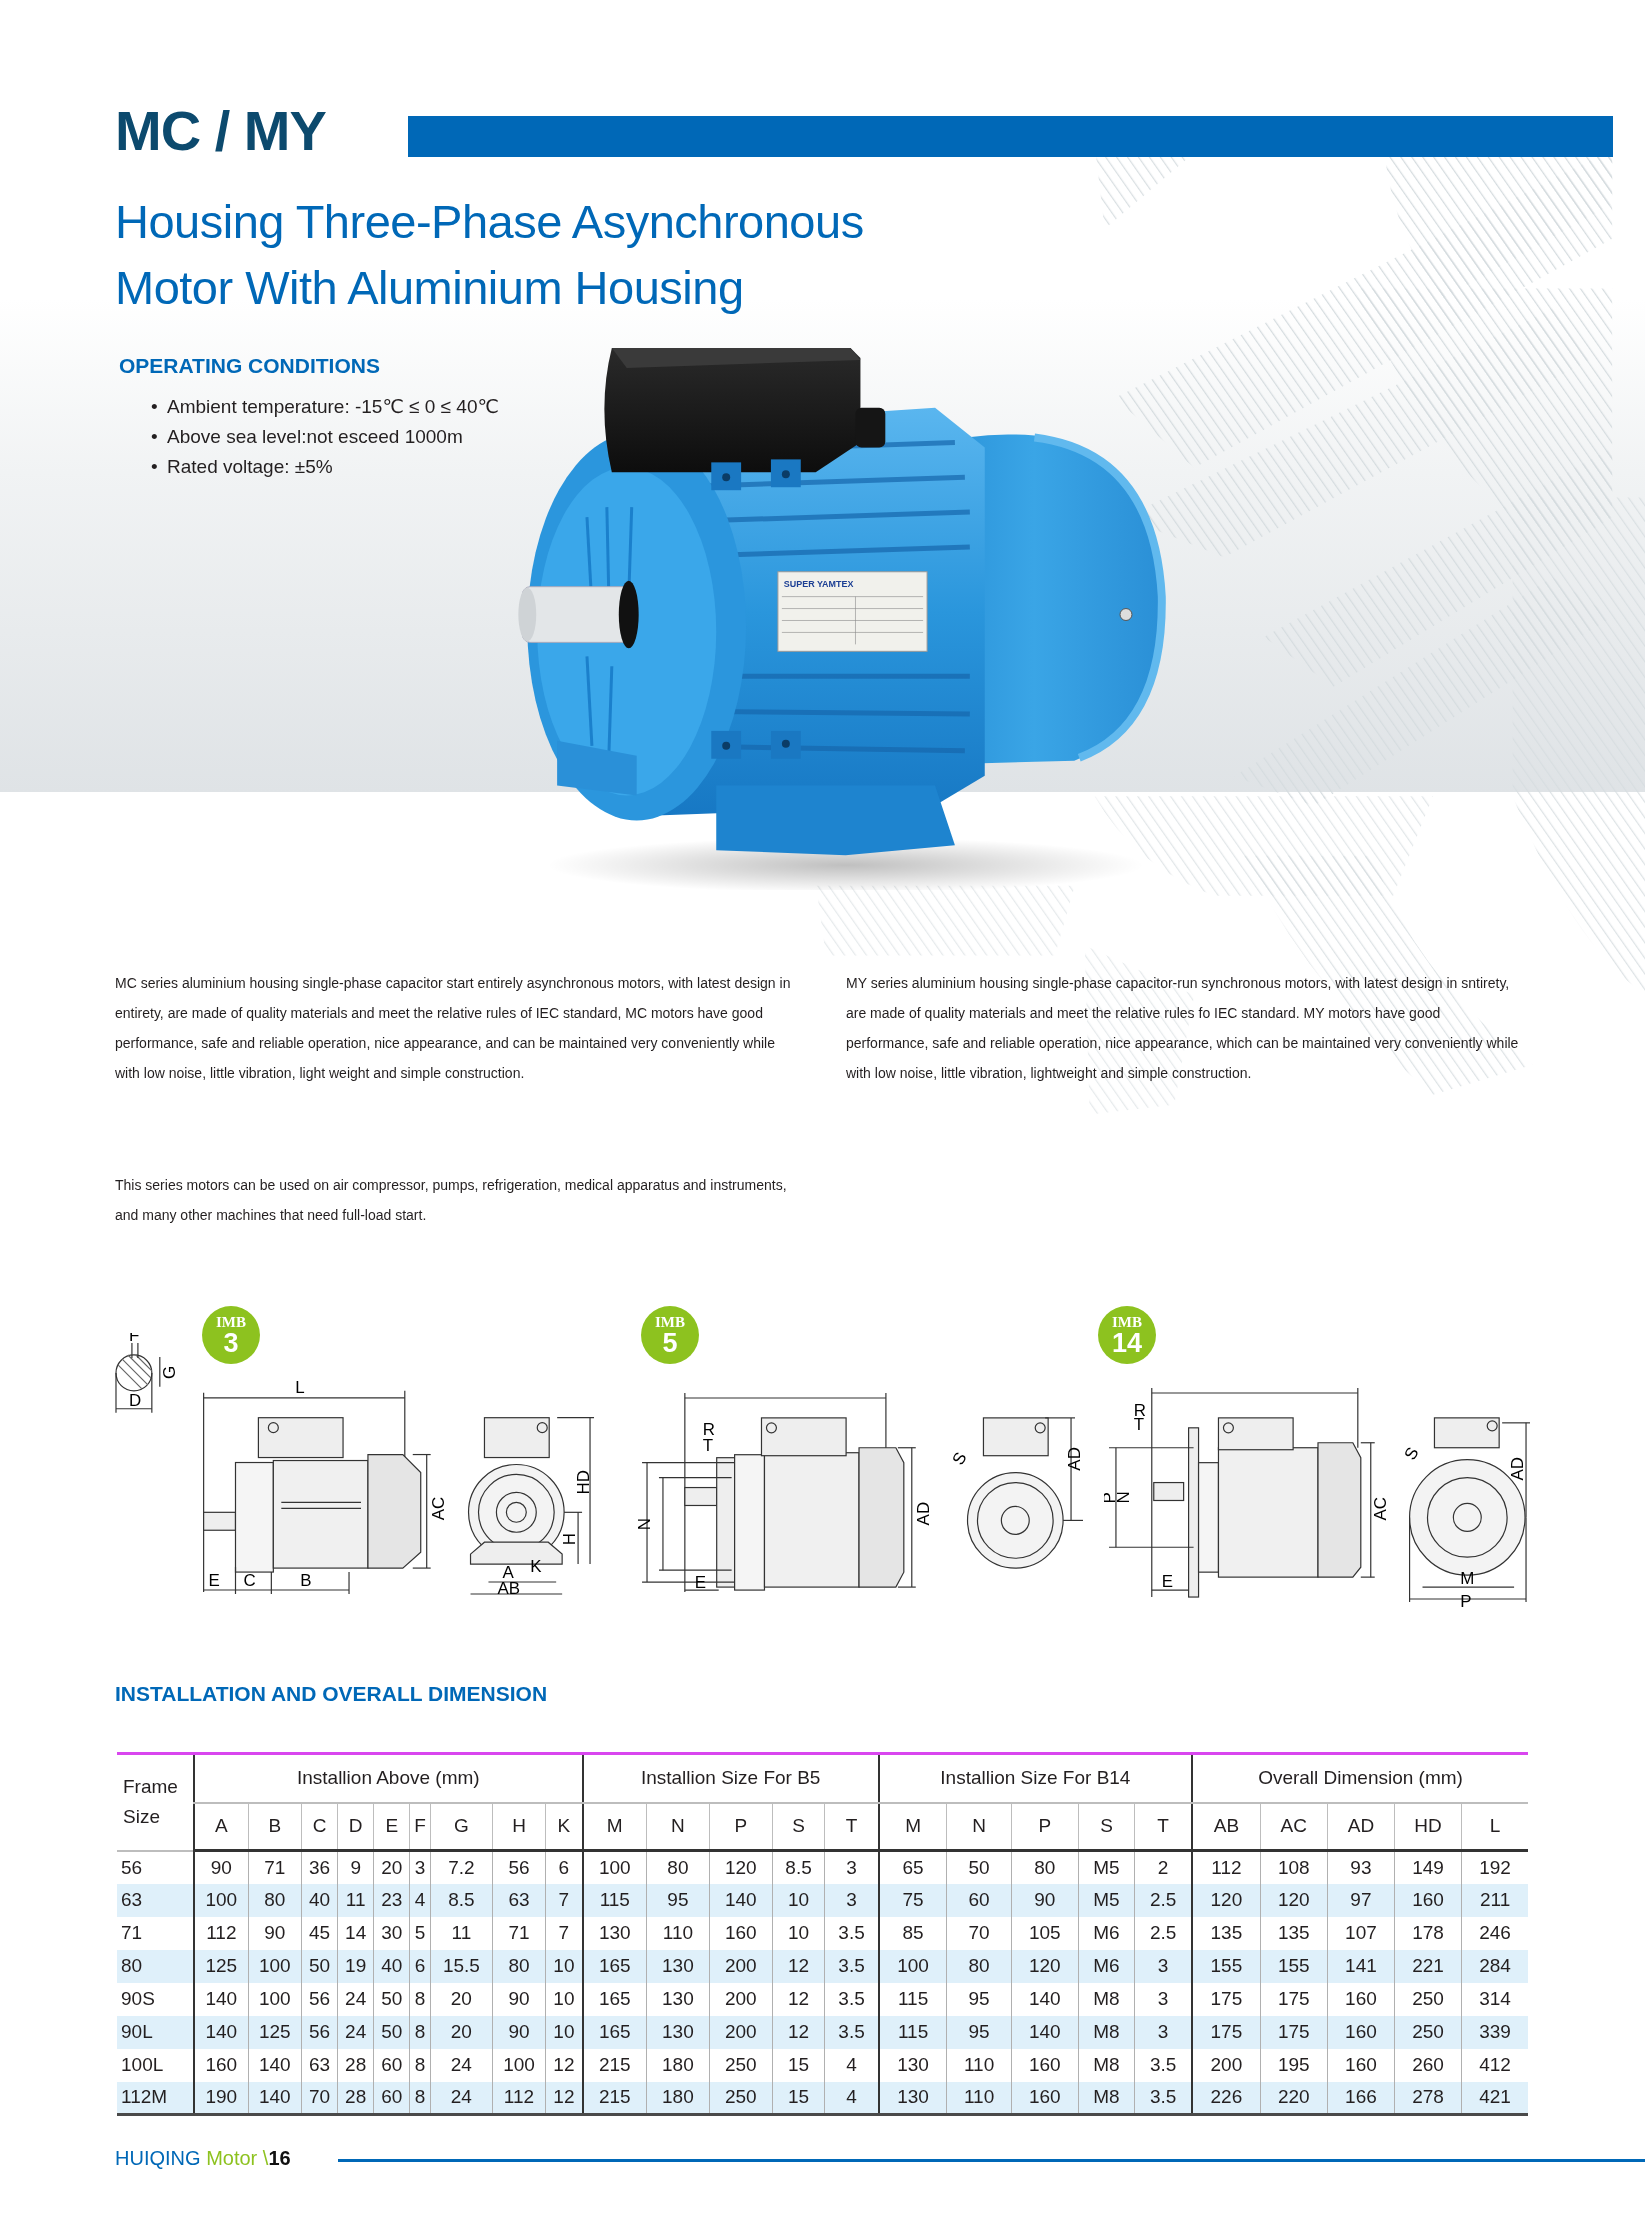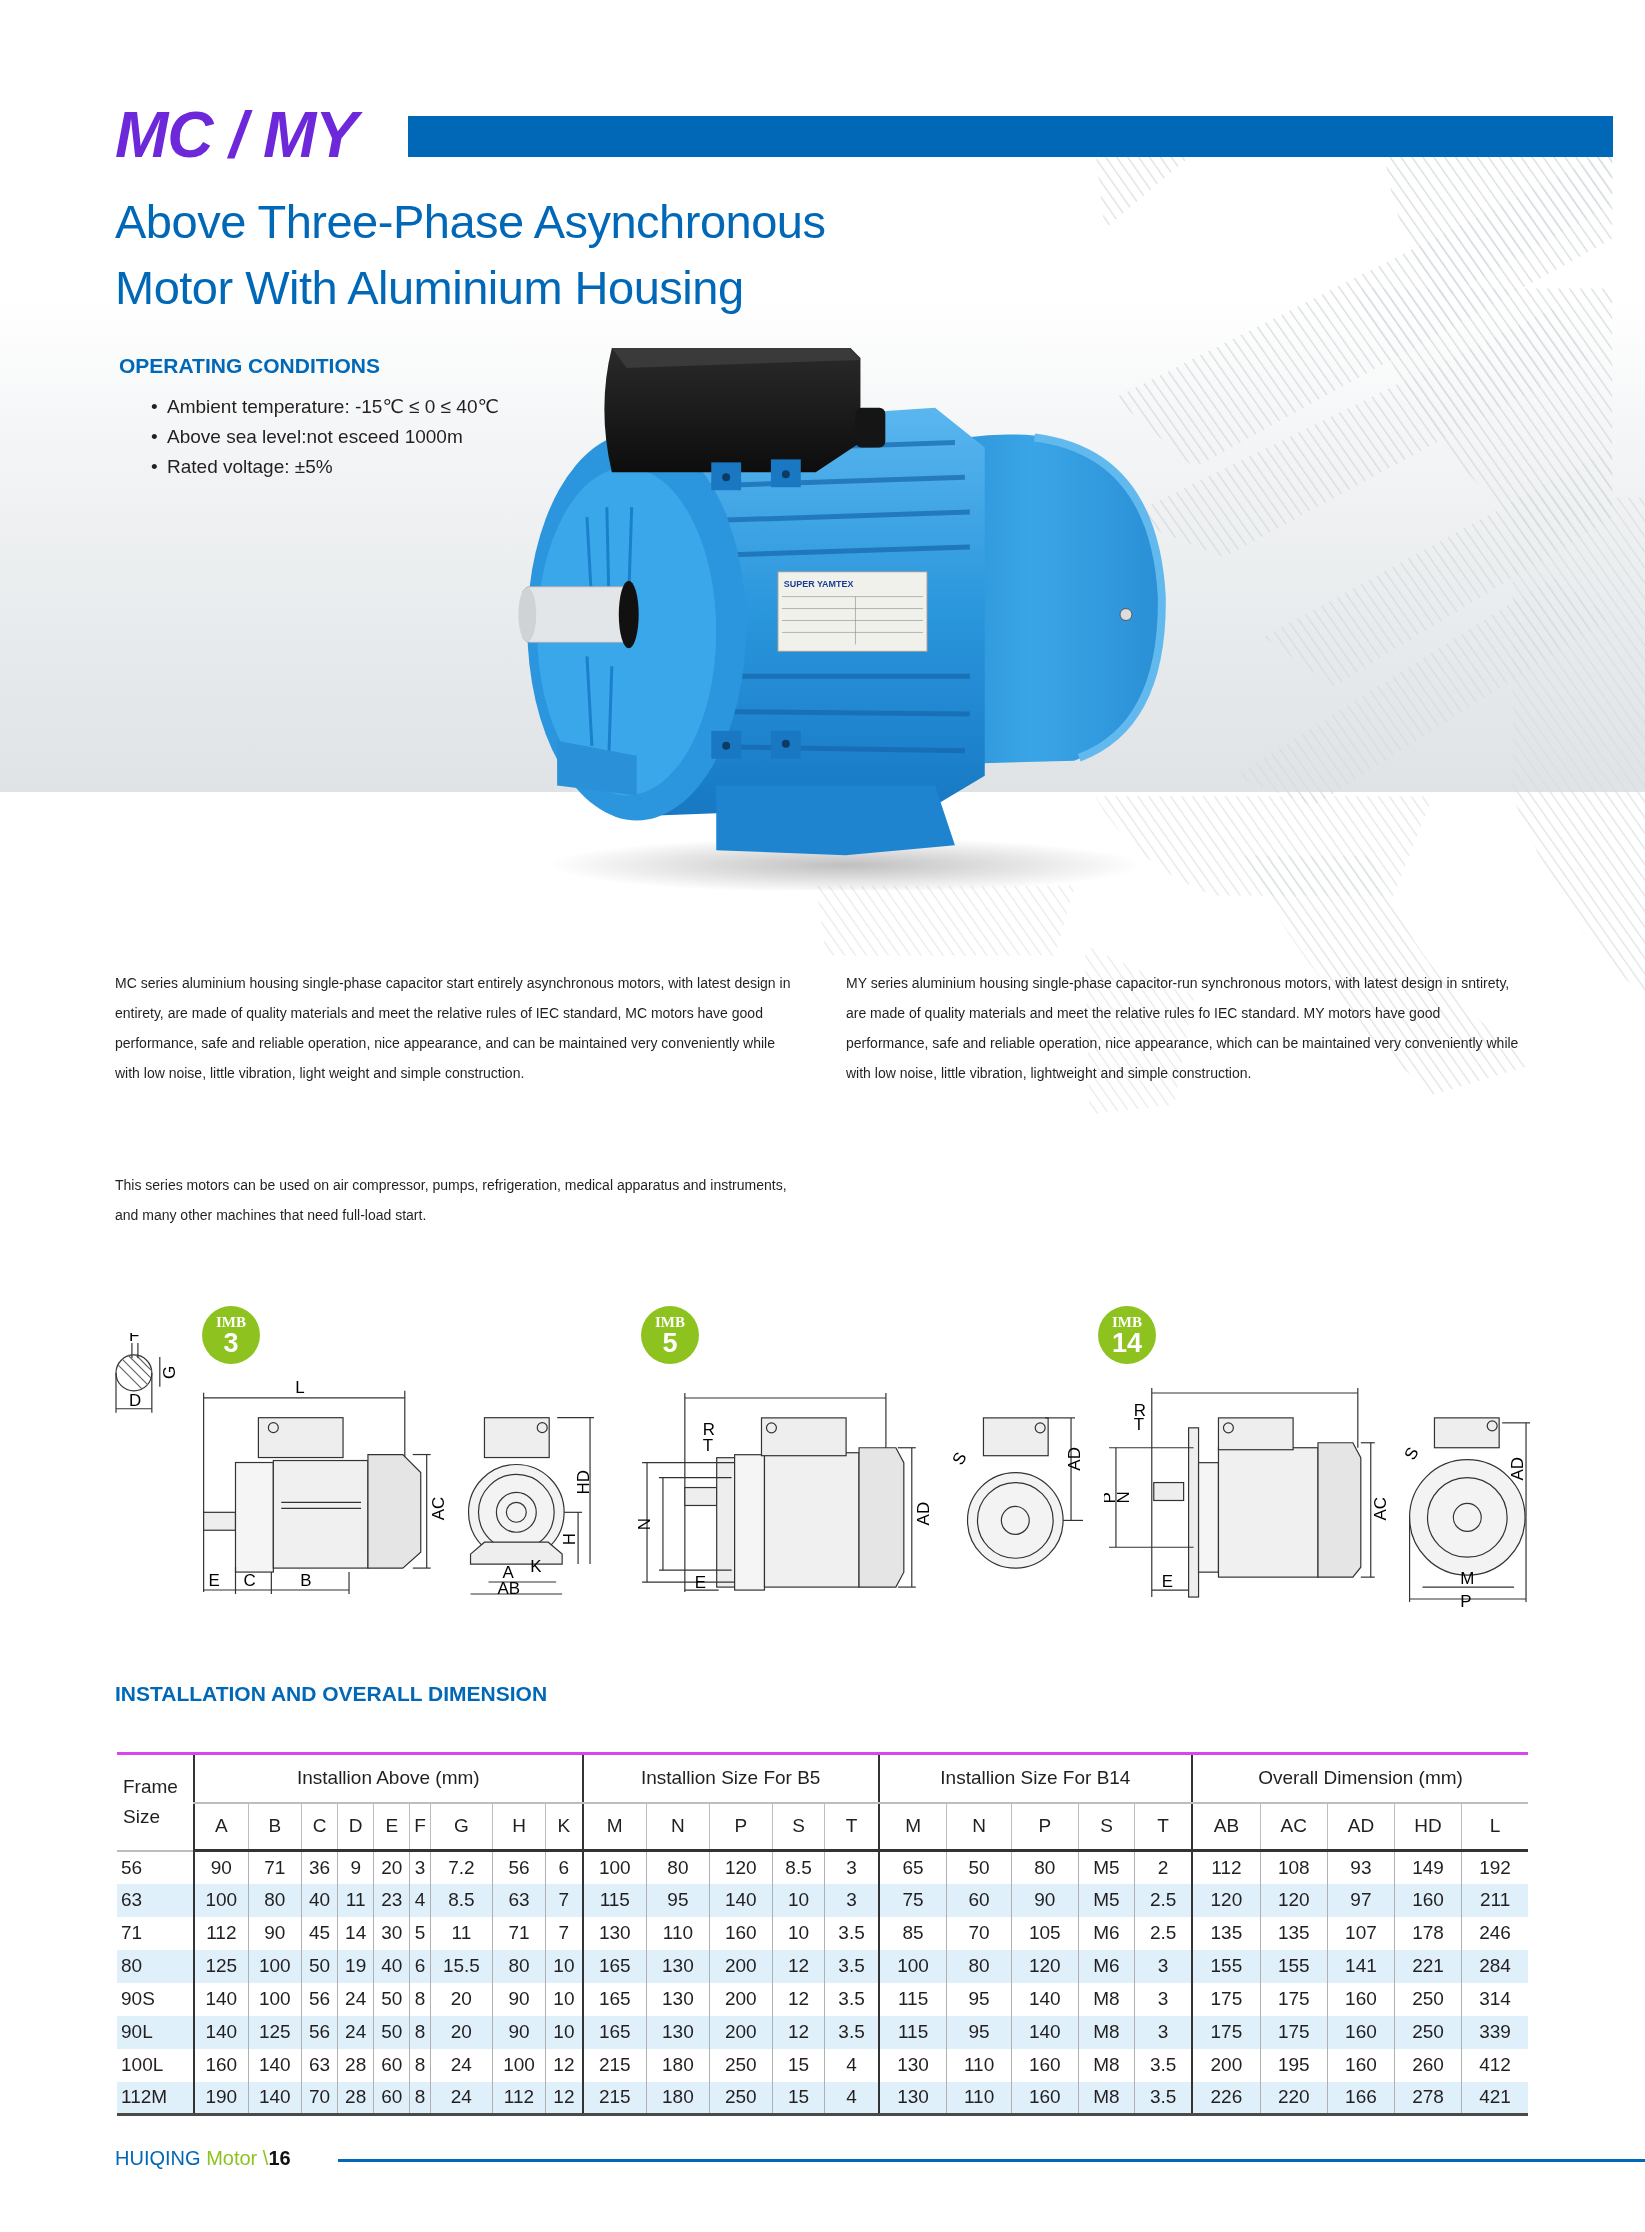--- a/index.html
+++ b/index.html
@@ -7,23 +7,22 @@
   body { position: relative; font-family: "Liberation Sans", "DejaVu Sans", sans-serif; color: #231f20; }
 
   .hero-band {
     position: absolute; left: 0; top: 299px; width: 1646px; height: 493px;
     background: linear-gradient(to bottom, #ffffff 0%, #f1f3f4 35%, #dfe3e6 100%);
   }
   .stripes { position: absolute; left: 0; top: 0; width: 1646px; height: 1244px; pointer-events: none; }
 
   .title {
     position: absolute; left: 115px; top: 98px;
-    font-size: 64px; font-weight: bold; color: #6d28d9; letter-spacing: -1px;
+    font-size: 56px; font-weight: bold; color: #0c4a6e; letter-spacing: -1px;
     font-family: "Liberation Sans", sans-serif;
-    font-style: italic;
   }
   .title-bar { position: absolute; left: 408px; top: 116px; width: 1205px; height: 41px; background: #0068b7; }
 
   .subtitle {
     position: absolute; left: 115px; top: 189px; width: 796px;
     font-size: 47px; line-height: 66px; color: #0068b7; font-weight: normal; letter-spacing: -0.5px;
   }
 
   .op-heading { position: absolute; left: 119px; top: 354px; font-size: 21px; font-weight: bold; color: #0068b7; }
   .op-list { position: absolute; left: 119px; top: 392px; list-style: none; margin-left: 32px; }
@@ -92,21 +91,21 @@
   <path d="M1520 500 L1654 500 L1654 1000 Q1580 950 1520 800 Z" fill="url(#diag)" opacity="0.8"></path>
   <path d="M1100 800 Q1140 870 1220 900 L1400 900 L1440 800 Z" fill="url(#diag)" opacity="0.7"></path>
   <path d="M1250 860 Q1320 1000 1440 1100 L1540 1070 Q1420 980 1380 860 Z" fill="url(#diag)" opacity="0.8"></path>
   <path d="M820 890 L1080 890 L1060 960 L830 960 Z" fill="url(#diag)" opacity="0.6"></path>
   <path d="M1090 950 L1200 1000 L1180 1110 L1095 1120 Z" fill="url(#diag)" opacity="0.6"></path>
 </svg>
 
 <div class="title">MC / MY</div>
 <div class="title-bar"></div>
 <div class="subtitle">
-  <div>Above Three-Phase Asynchronous</div>
+  <div>Housing Three-Phase Asynchronous</div>
   <div>Motor With Aluminium Housing</div>
 </div>
 
 <div class="op-heading">OPERATING CONDITIONS</div>
 <ul class="op-list">
   <li><span class="bullet">•</span><span>Ambient temperature: -15℃ ≤ 0 ≤ 40℃</span></li>
   <li><span class="bullet">•</span><span>Above sea level:not esceed 1000m</span></li>
   <li><span class="bullet">•</span><span>Rated voltage: ±5%</span></li>
 </ul>
 

